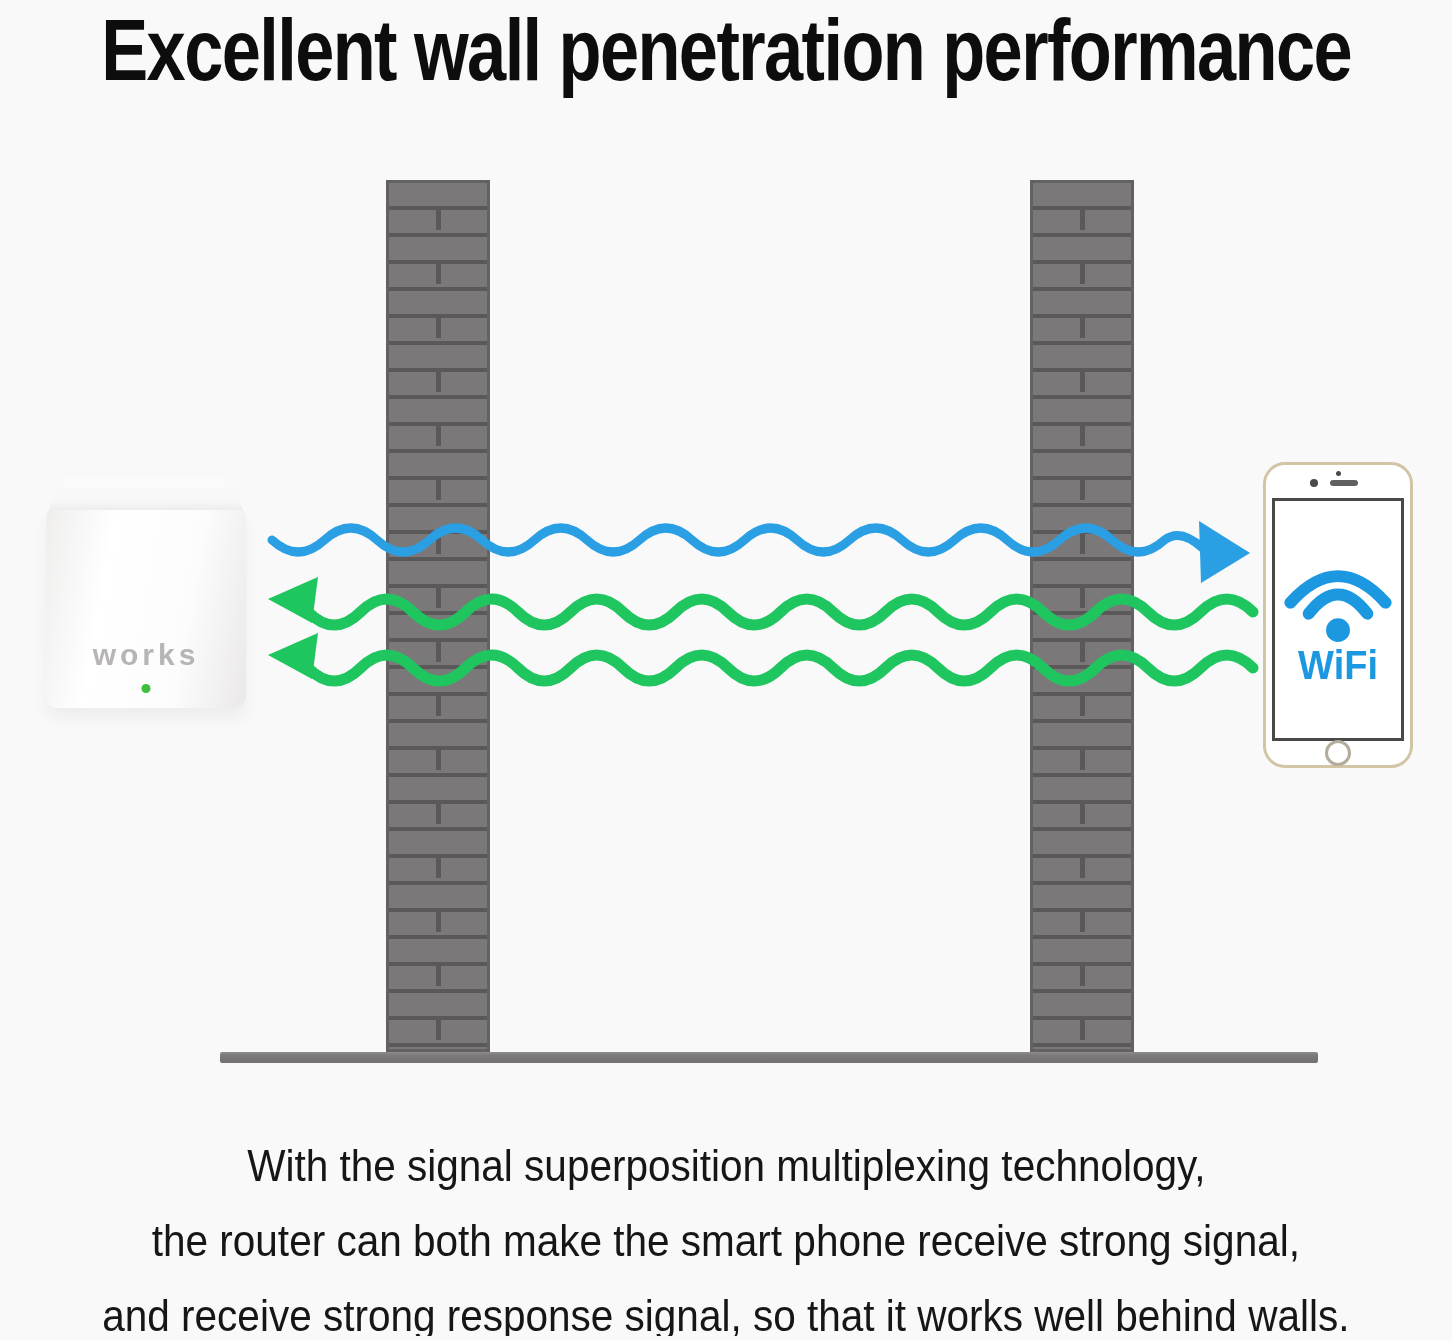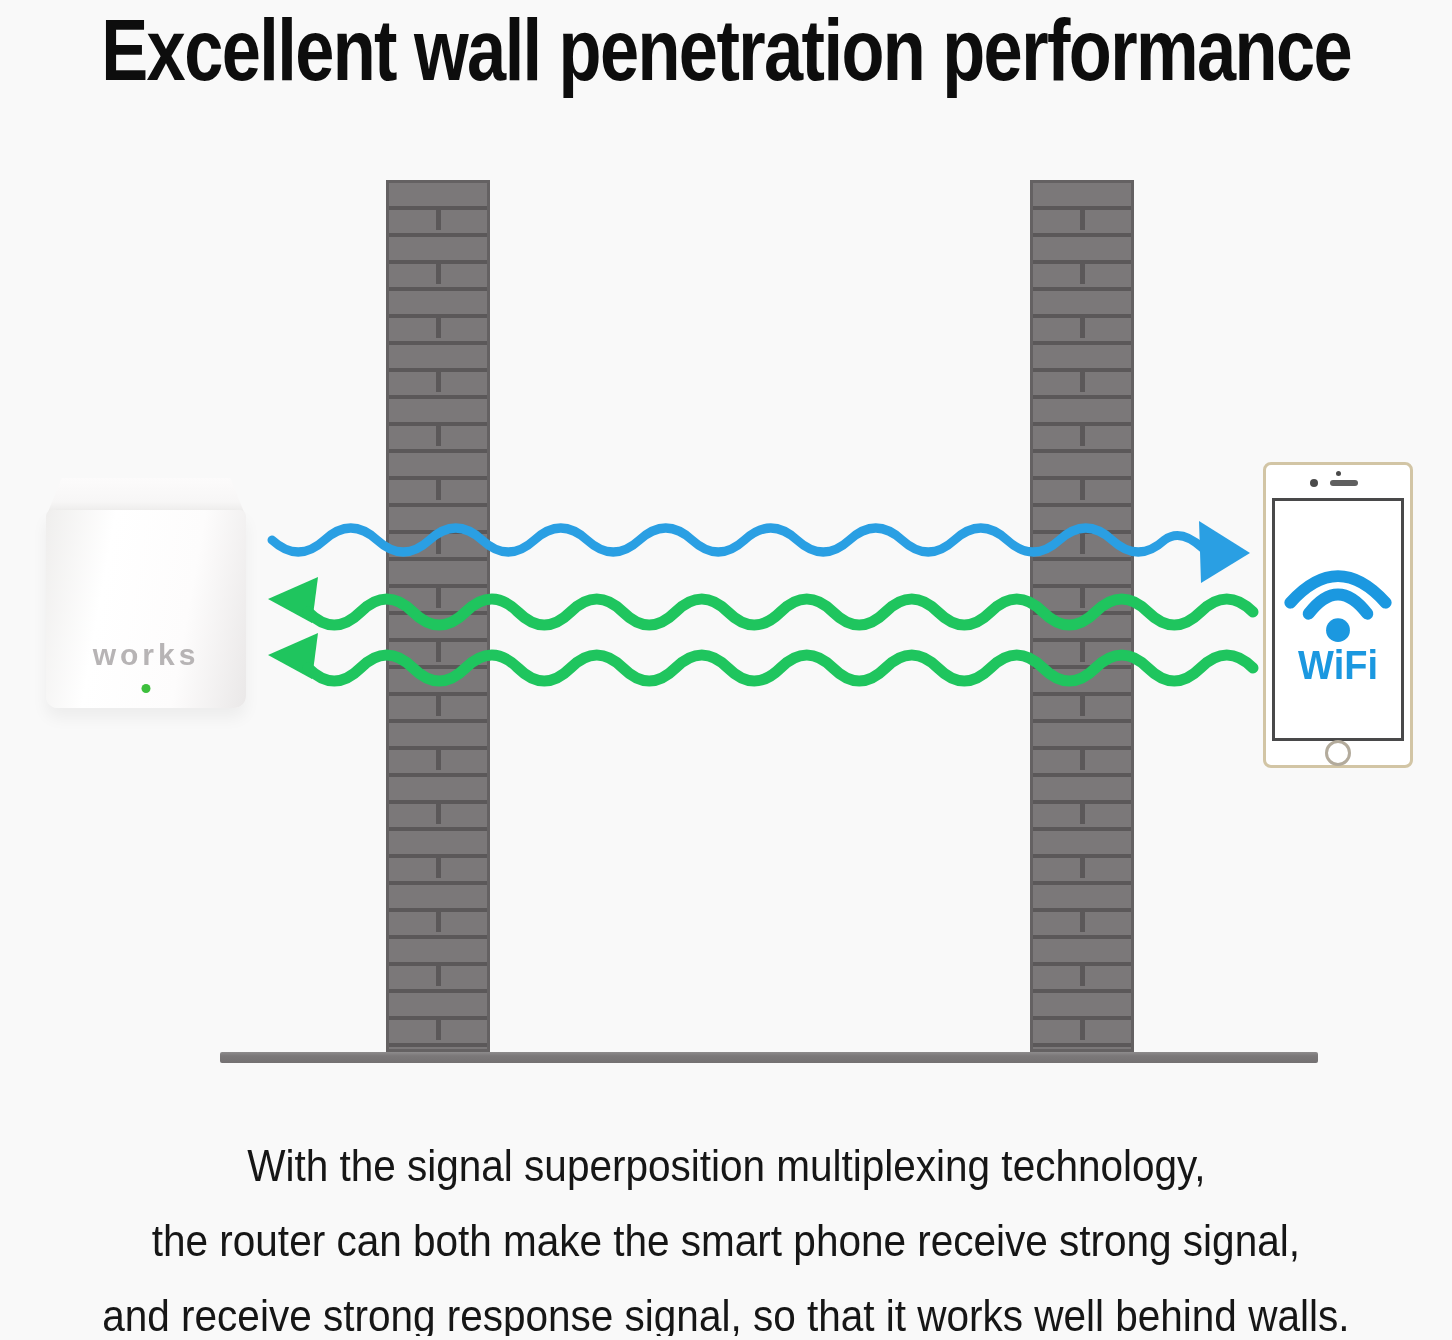--- a/index.html
+++ b/index.html
@@ -62,21 +62,21 @@
   }
   .router-led {
     position:absolute; left:50%; top:206px; width:9px; height:9px;
     border-radius:50%; background:#3dbf3d; transform:translateX(-50%);
   }
 
   
   .phone {
     position:absolute; left:1263px; top:462px; width:150px; height:306px;
     box-sizing:border-box; background:#ffffff;
-    border:3px solid #d2c5a5; border-radius:8px;
+    border:3px solid #d2c5a5; border-radius:22px;
   }
   .phone-dot-top {
     position:absolute; left:50%; top:6px; width:5px; height:5px;
     margin-left:-2.5px; border-radius:50%; background:#4a4a4a;
   }
   .phone-camera {
     position:absolute; left:44px; top:14px; width:8px; height:8px;
     border-radius:50%; background:#4a4a4a;
   }
   .phone-speaker {

